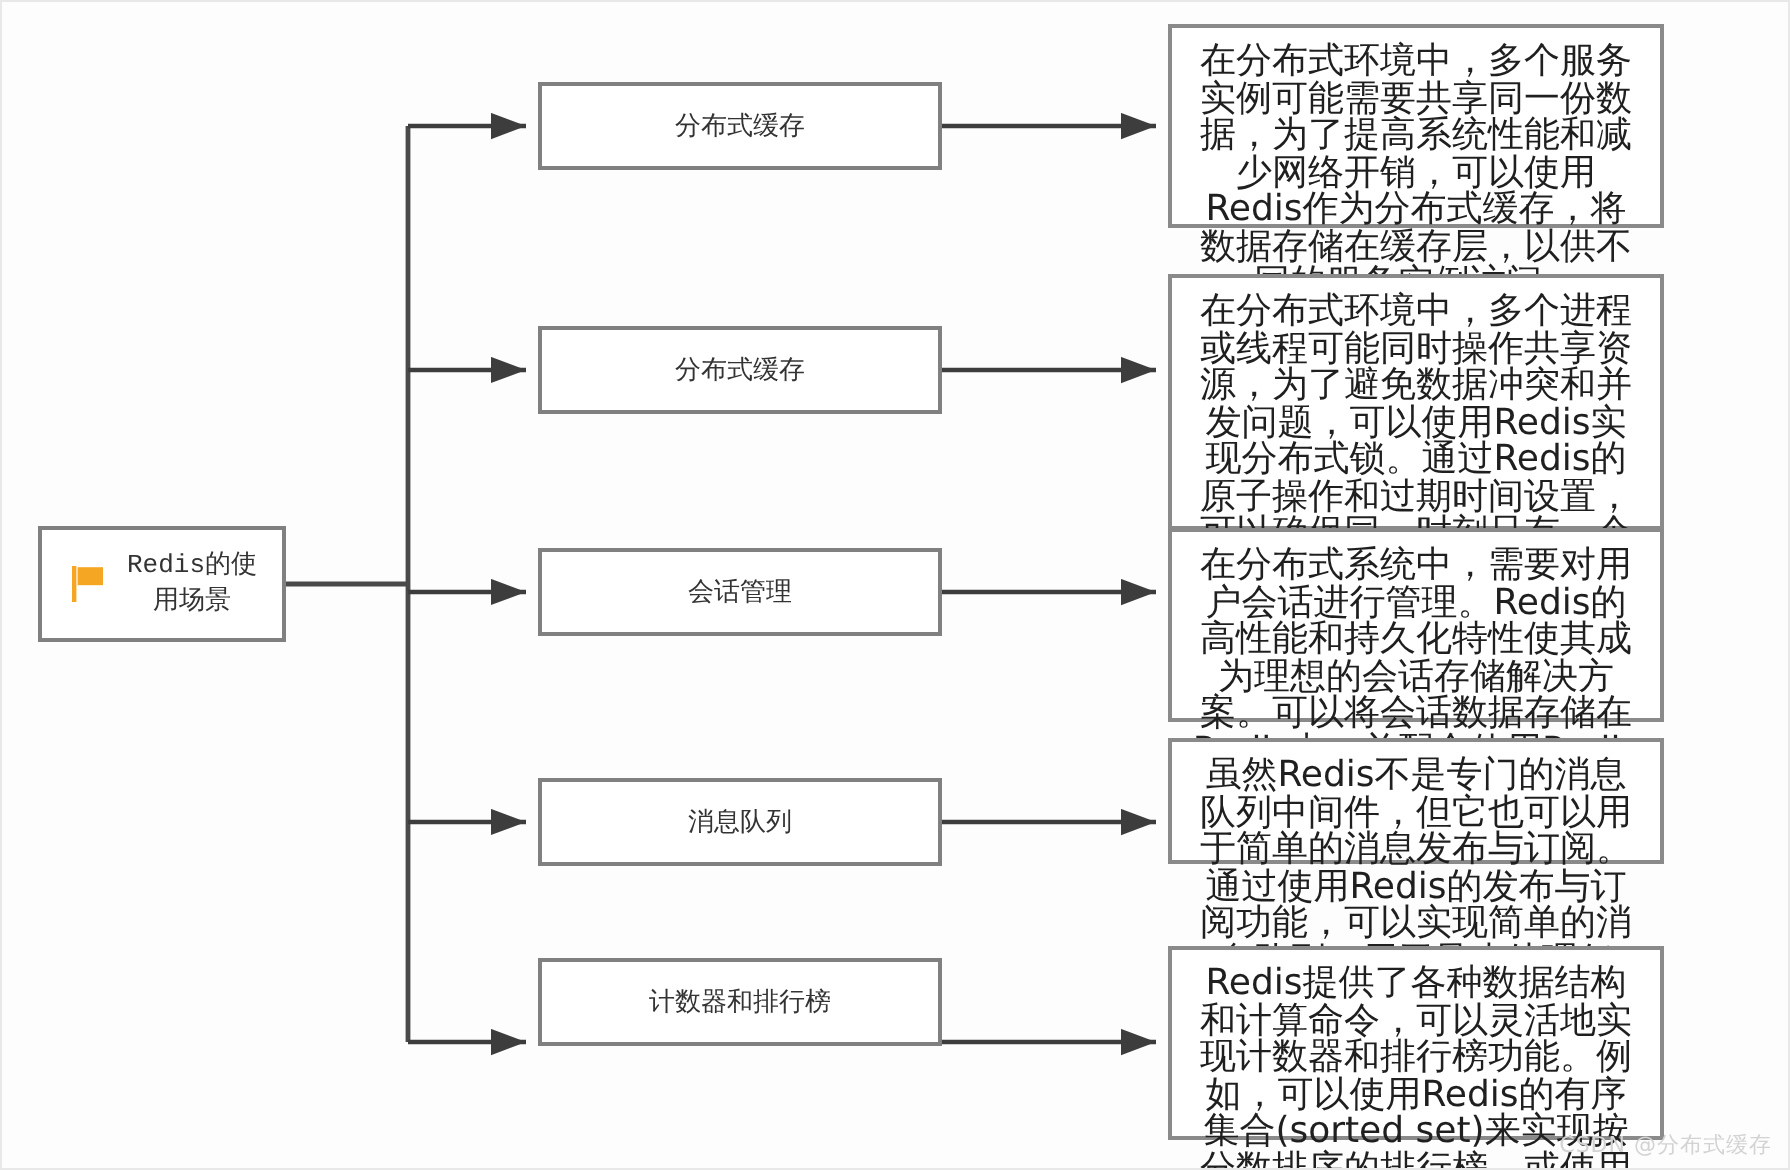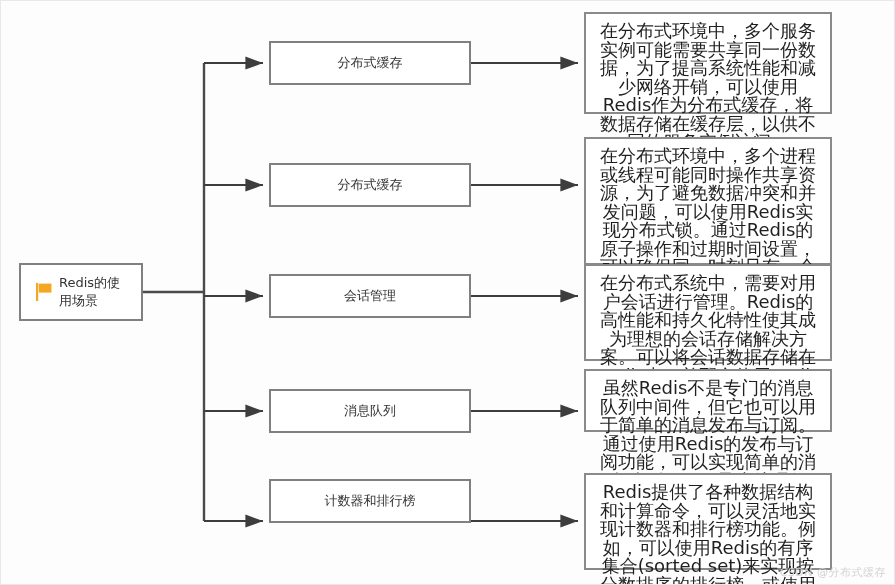--- a/index.html
+++ b/index.html
@@ -42,23 +42,24 @@
     left: 18px;
     top: 262px;
     width: 124px;
     height: 58px;
     padding-left: 6px;
     gap: 6px;
   }
   .root-label {
     font-size: 13px;
     line-height: 18px;
-    text-align: left;
+    text-align: center;
     width: 74px;
     color: #333333;
+    font-family: Liberation Mono, monospace;
   }
   .flag-icon {
     width: 18px;
     height: 20px;
     flex: 0 0 auto;
     display: block;
   }
   .topic-node {
     left: 268px;
     width: 202px;

